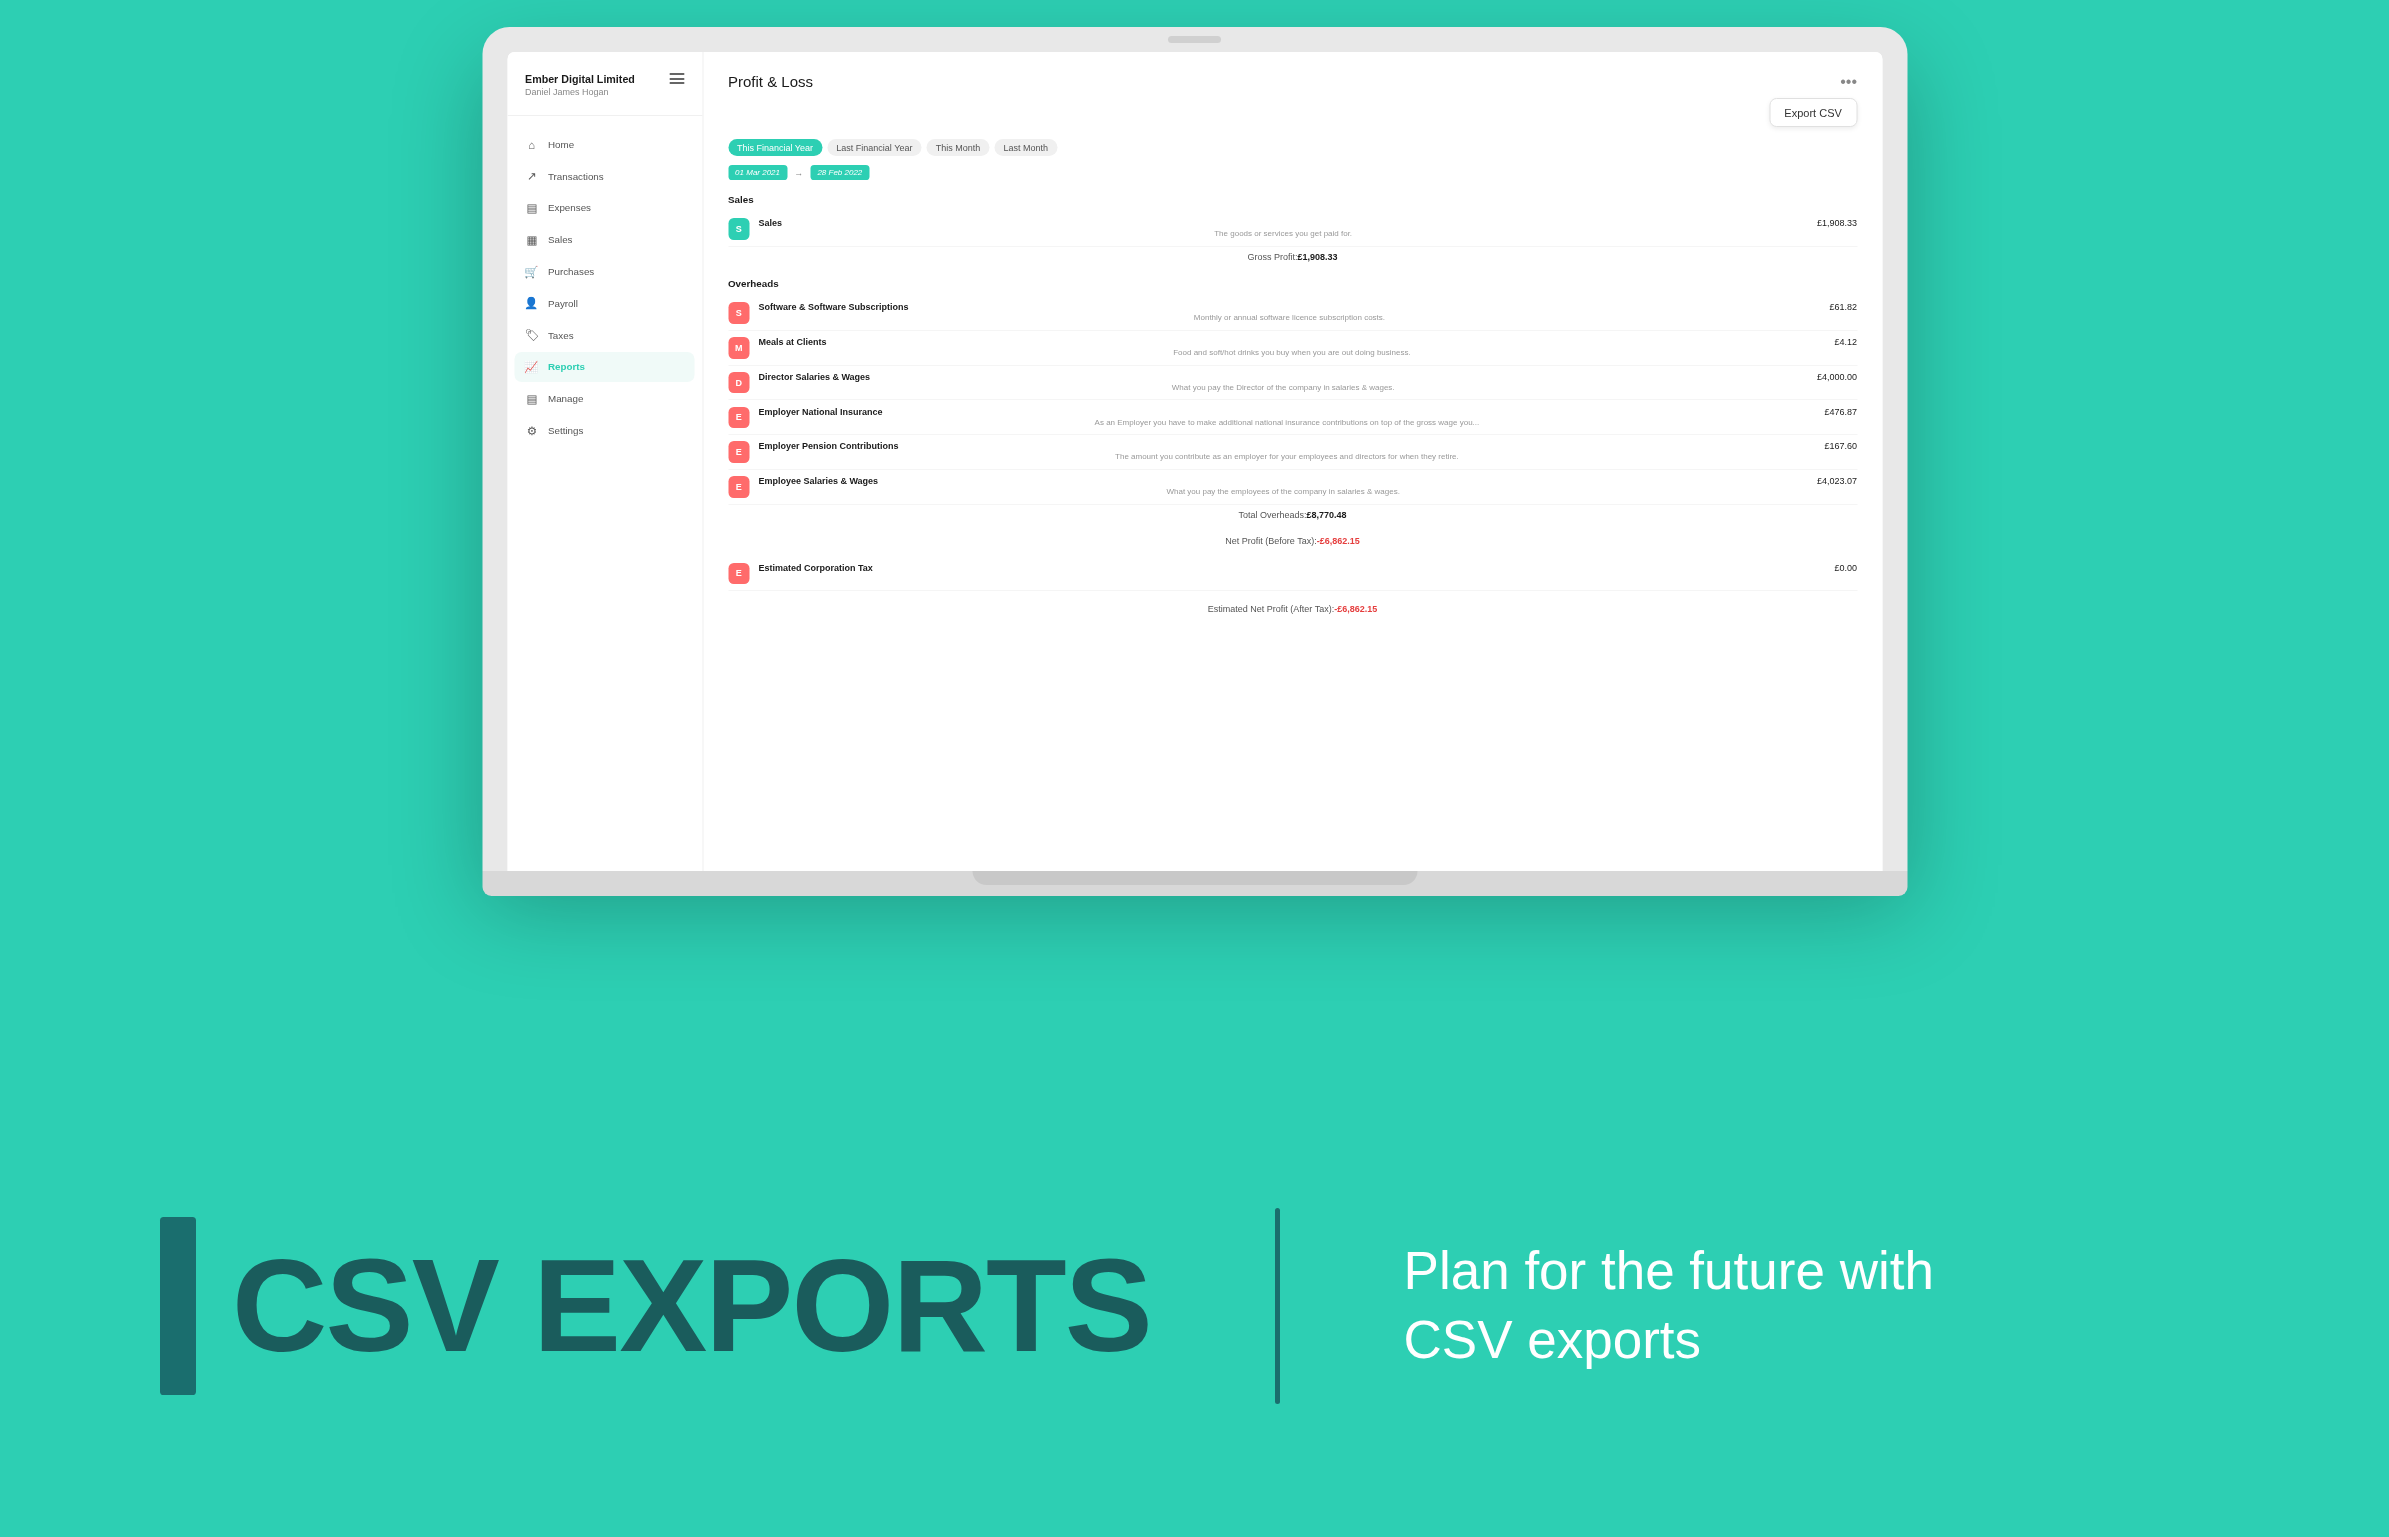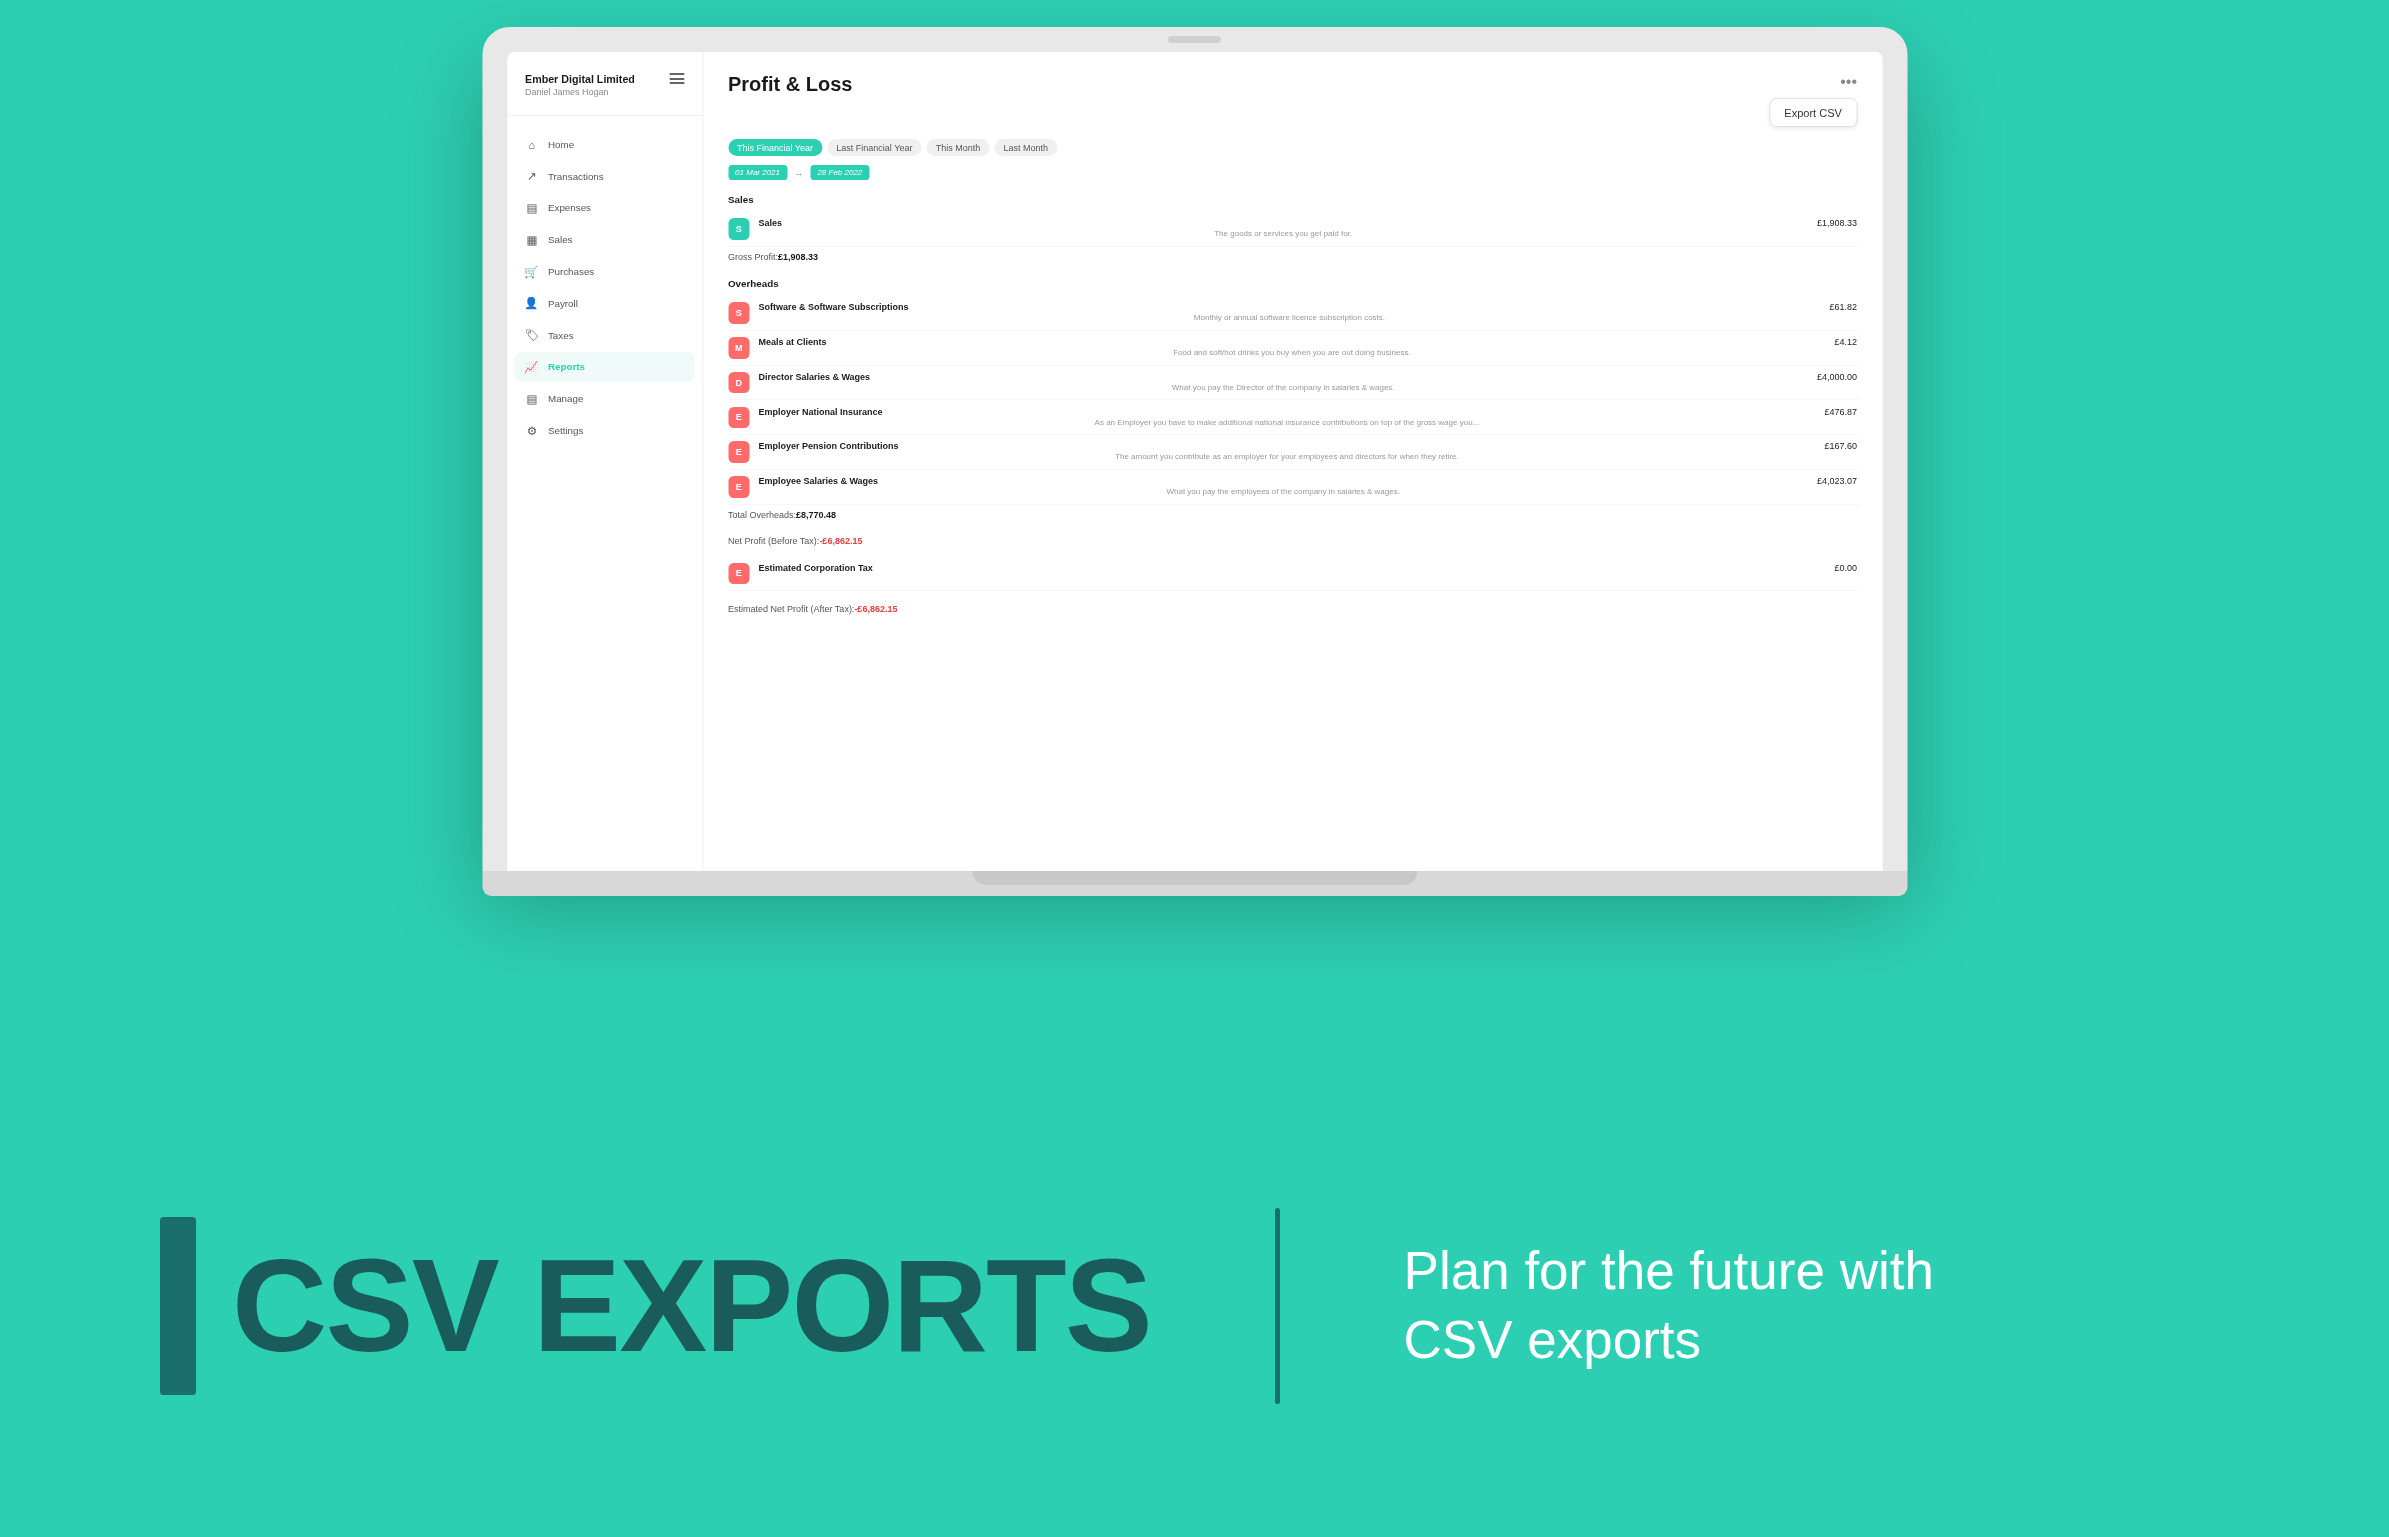--- a/index.html
+++ b/index.html
@@ -207,22 +207,22 @@
     }
 
     .page-header {
       display: flex;
       justify-content: space-between;
       align-items: flex-start;
       margin-bottom: 12.5px;
     }
 
     .page-title {
-      font-size: 20px;
-      font-weight: 700;
+      font-size: 15px;
+      font-weight: 400;
       color: #1a1a1a;
     }
 
     .more-icon {
       font-size: 16px;
       color: #888;
       cursor: pointer;
     }
 
     .filter-tabs {
@@ -337,21 +337,21 @@
 
     .pl-row-amount {
       font-size: 9px;
       color: #1a1a1a;
       font-weight: 500;
       white-space: nowrap;
     }
 
     .summary-row {
       display: flex;
-      justify-content: flex-start;
+      justify-content: center;
       padding: 5.3px 0;
     }
 
     .summary-label {
       font-size: 9px;
       color: #555;
     }
 
     .summary-amount {
       font-size: 9px;

